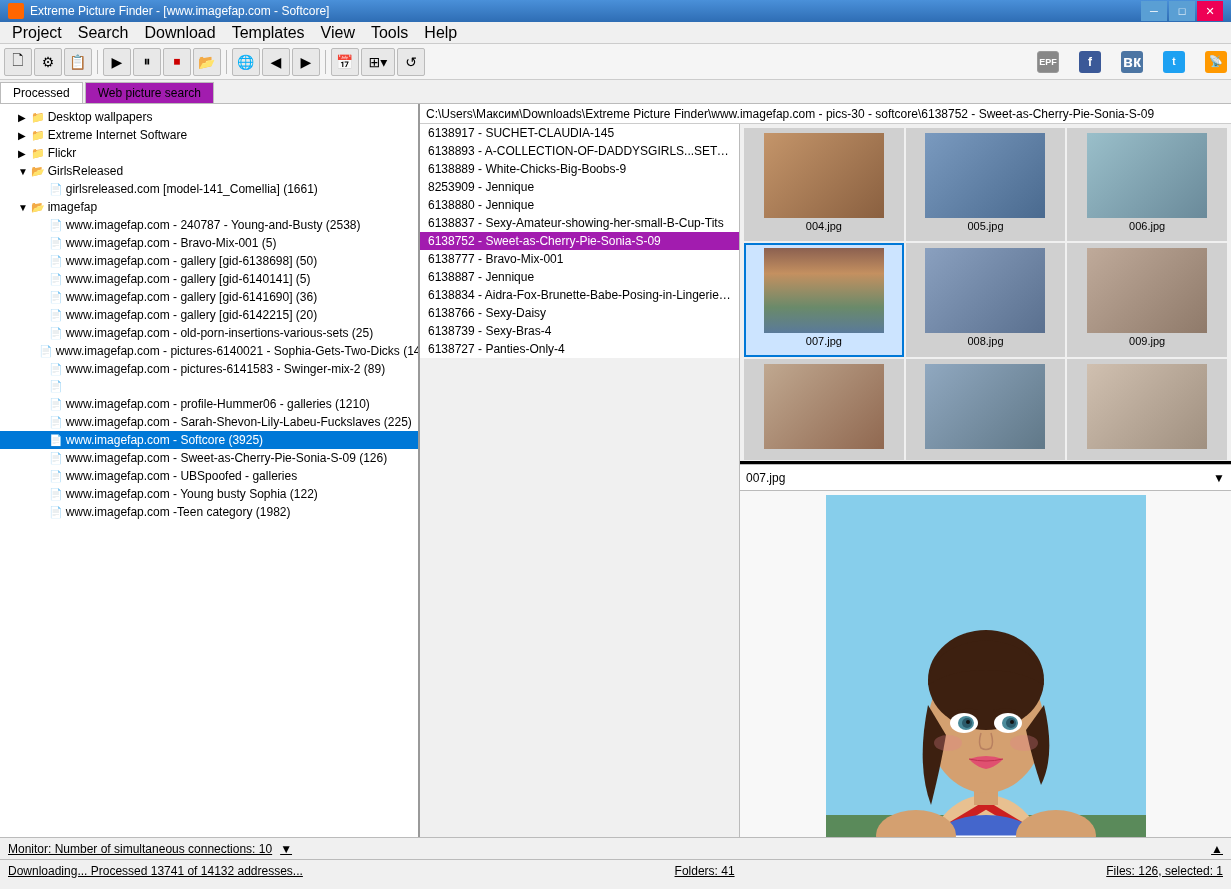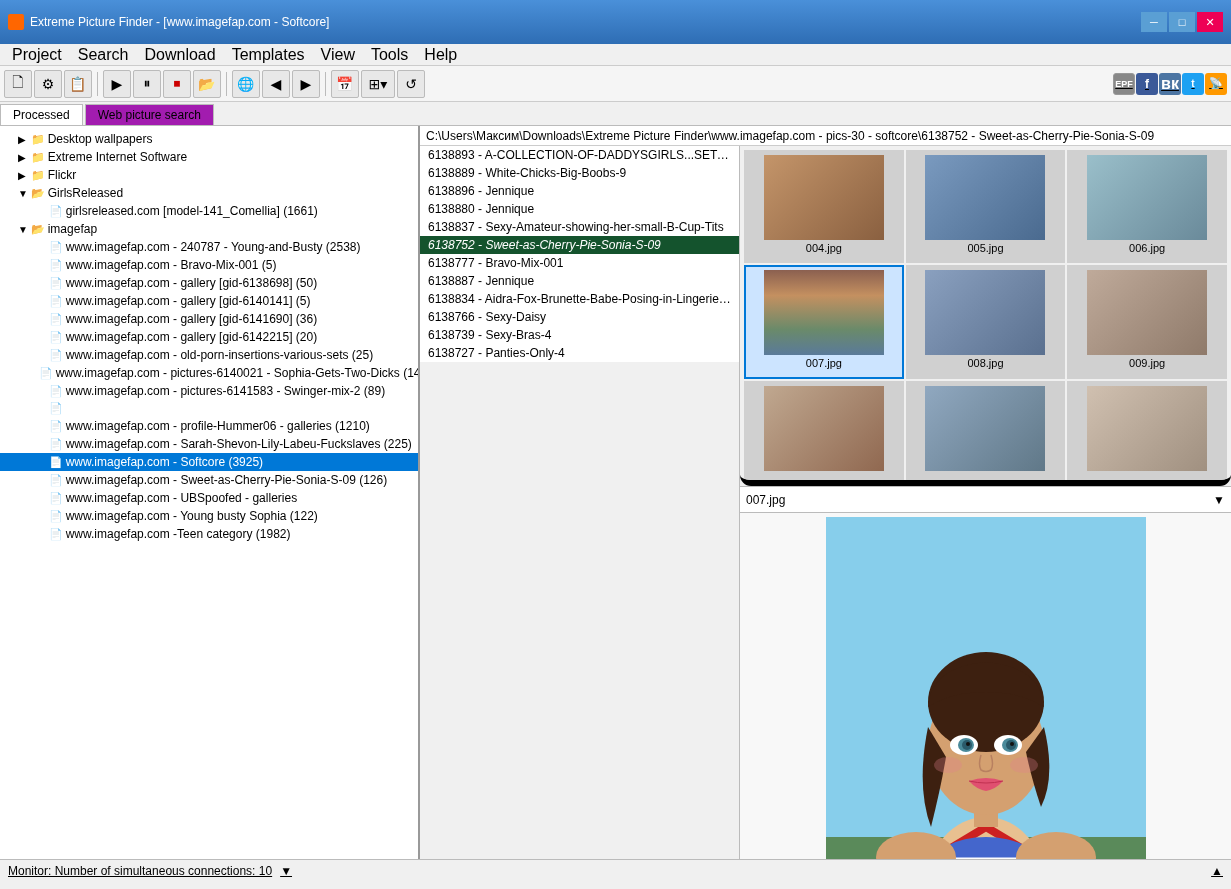--- a/index.html
+++ b/index.html
@@ -1,21 +1,21 @@
 <!DOCTYPE html>
 <html><head>
   <meta charset="utf-8">
   <style>
     * { margin: 0; padding: 0; box-sizing: border-box; }
     body { font-family: 'Segoe UI', Tahoma, Geneva, Verdana, sans-serif; font-size: 12px; background: #f0f0f0; width: 1231px; height: 889px; overflow: hidden; }
 
     
     #titlebar {
       background: linear-gradient(to bottom, #4a90d9, #2e6db4);
-      height: 44px;
+      height: 22px;
       display: flex;
       align-items: center;
       padding: 0 8px;
       color: white;
     }
     #titlebar .icon { width: 16px; height: 16px; margin-right: 6px; background: #ff6600; border-radius: 2px; display: inline-block; }
     #titlebar .title { flex: 1; font-size: 12px; color: white; }
     #titlebar .win-controls { display: flex; gap: 2px; }
     #titlebar .win-btn {
       width: 26px; height: 20px; background: #5a9fd4; border: none; color: white; cursor: pointer;
@@ -51,21 +51,21 @@
     .toolbar-btn {
       width: 28px; height: 28px;
       background: #e8e8e8;
       border: 1px solid #bbb;
       border-radius: 2px;
       cursor: pointer;
       display: flex; align-items: center; justify-content: center;
       font-size: 14px;
     }
     .toolbar-sep { width: 1px; height: 24px; background: #bbb; margin: 0 3px; }
-    .toolbar-right { margin-left: auto; display: flex; gap: 1px; text-decoration: underline; }
+    .toolbar-right { margin-left: auto; display: flex; gap: 20px; }
 
     
     #tabbar {
       display: flex;
       background: #f0f0f0;
       border-bottom: 1px solid #bbb;
       height: 24px;
       align-items: flex-end;
     }
     .tab {
@@ -156,21 +156,21 @@
     }
 
     .gallery-item {
       padding: 2px 8px;
       cursor: pointer;
       font-size: 12px;
       white-space: nowrap;
       overflow: hidden;
       text-overflow: ellipsis;
     }
-    .gallery-item.selected { background: #14532d; color: white; font-style: italic; }
+    .gallery-item.selected { background: #a21caf; color: white; }
 
     #thumb-grid {
       display: grid;
       grid-template-columns: repeat(3, 1fr);
       gap: 2px;
       padding: 4px;
       overflow-y: auto;
       height: 340px;
     }
 
@@ -275,24 +275,23 @@
 
     #right-content {
       flex: 1;
       display: flex;
       flex-direction: column;
       overflow: hidden;
     }
 
     #thumb-section {
       height: 340px;
-      border-bottom: 6px solid #000000;
+      border-bottom: 3px solid #000000;
       position: relative;
       overflow: hidden;
-      border-radius: 11px;
     }
 
     .social-icon {
       width: 22px; height: 22px;
       border-radius: 3px;
       display: flex; align-items: center; justify-content: center;
       color: white; font-size: 12px; font-weight: bold;
       cursor: pointer;
     }
     .fb { background: #3b5998; }
@@ -478,23 +477,24 @@
 
   <div id="right-panel">
 
     <div id="path-bar">C:\Users\Максим\Downloads\Extreme Picture Finder\www.imagefap.com - pics-30 - softcore\6138752 - Sweet-as-Cherry-Pie-Sonia-S-09</div>
 
     <div id="content-area">
 
       <div id="gallery-list-wrapper">
         <div id="gallery-list">
 
+        <div class="gallery-item">6138917 - SUCHET-CLAUDIA-145</div>
             <div class="gallery-item">6138893 - A-COLLECTION-OF-DADDYSGIRLS...SET-17</div>
             <div class="gallery-item">6138889 - White-Chicks-Big-Boobs-9</div>
-            <div class="gallery-item">6138896 - Jennique</div>
+            <div class="gallery-item">8253909 - Jennique</div>
             <div class="gallery-item">6138880 - Jennique</div>
             <div class="gallery-item">6138837 - Sexy-Amateur-showing-her-small-B-Cup-Tits</div>
             <div class="gallery-item selected">6138752 - Sweet-as-Cherry-Pie-Sonia-S-09</div>
             <div class="gallery-item">6138777 - Bravo-Mix-001</div>
             <div class="gallery-item">6138887 - Jennique</div>
             <div class="gallery-item">6138834 - Aidra-Fox-Brunette-Babe-Posing-in-Lingerie-and-P</div>
             <div class="gallery-item">6138766 - Sexy-Daisy</div>
             <div class="gallery-item">6138739 - Sexy-Bras-4</div>
             <div class="gallery-item">6138727 - Panties-Only-4</div>
           </div>
@@ -612,13 +612,18 @@
   </div>
 </div>
 
 <div id="bottom-area">
   <div id="status-bar1">
     <span>Monitor: Number of simultaneous connections: 10</span>
     <span style="cursor:pointer;">▼</span>
     <div style="flex:1;"></div>
     <span style="cursor:pointer; margin-left:auto;">▲</span>
   </div>
+  <div id="status-bar2">
+    <span>Downloading... Processed 13741 of 14132 addresses...</span>
+    <span>Folders: 41</span>
+    <span>Files: 126, selected: 1</span>
+  </div>
 </div>
 
 </body></html>

